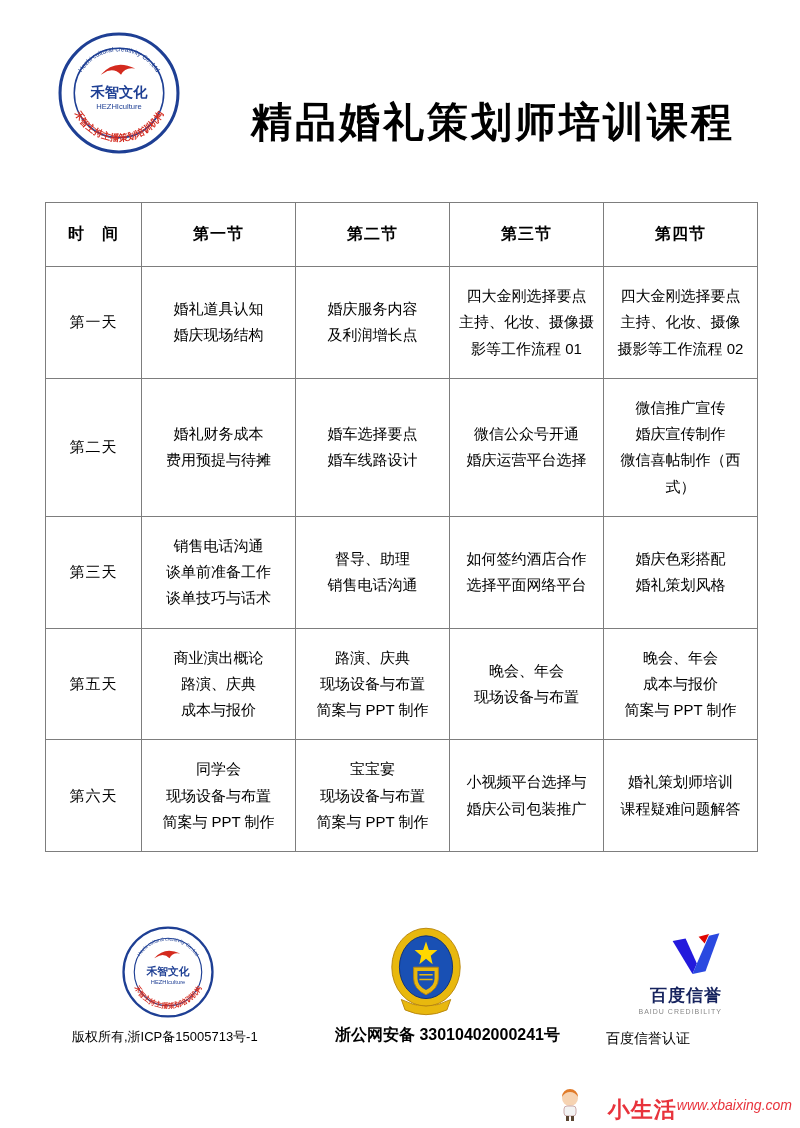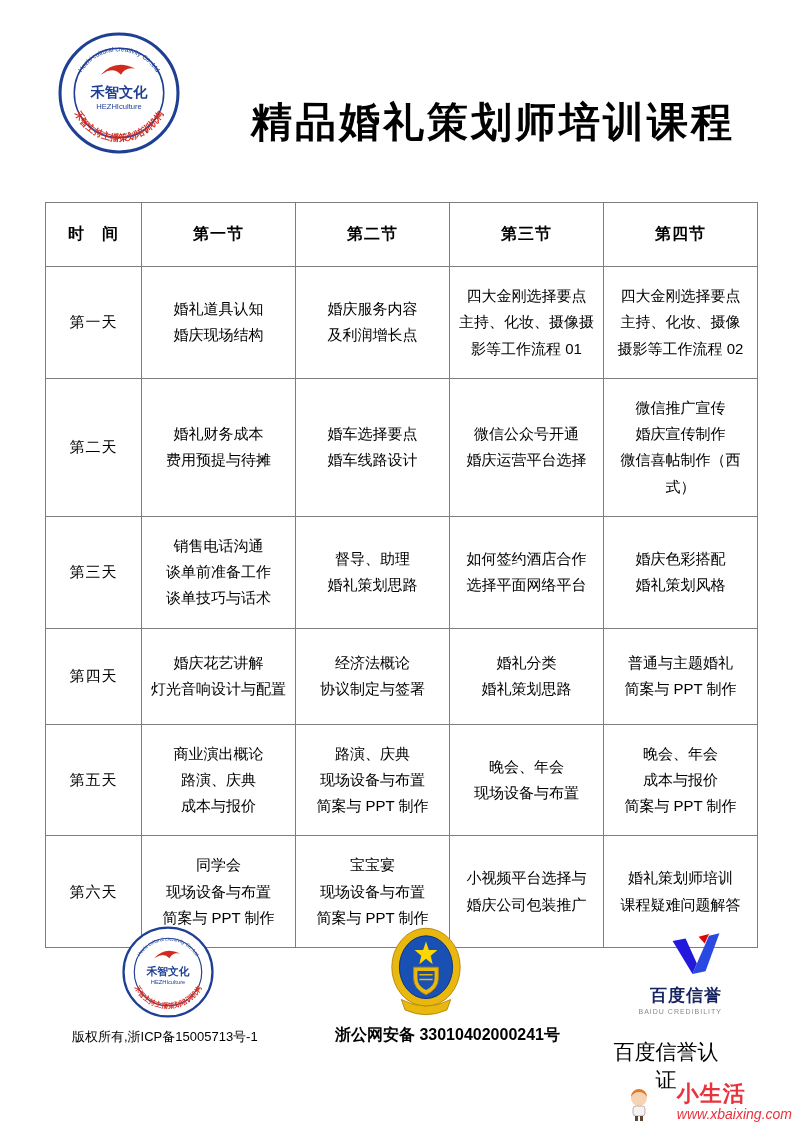--- a/index.html
+++ b/index.html
@@ -90,34 +90,34 @@
   }
   .police-text {
     position: absolute;
     left: 300px; top: 1025px;
     width: 260px; text-align: right;
     font-size: 16px; font-weight: bold; color: #000;
   }
   .baidu-cert {
     position: absolute;
     left: 606px; top: 1030px;
-    width: 120px; text-align: center;
-    font-size: 21px; color: #000; margin-top: 8px;
+    width: 120px; text-align: left;
+    font-size: 14px; color: #000;
   }
 
   
   .watermark {
     position: absolute;
     right: 8px; bottom: 6px;
     display: flex;
     align-items: flex-end;
     gap: 5px;
   }
   .wm-mascot { width: 26px; height: 34px; }
-  .wm-texts { display: flex; flex-direction: column; align-items: flex-start; line-height: 1.1; margin-left: 20px; }
+  .wm-texts { display: flex; align-items: flex-start; line-height: 1.1; margin-left: 20px; }
   .wm-name { color: #e8333c; font-size: 22px; font-weight: bold; letter-spacing: 1px; }
   .wm-url { color: #e8333c; font-size: 14px; font-style: italic; }
 </style>
 </head>
 <body>
 
 <div class="page">
 
   <div class="logo logo-header">
     <svg viewBox="0 0 120 120">
@@ -183,36 +183,25 @@
         <td>微信推广宣传
 婚庆宣传制作
 微信喜帖制作（西式）</td>
       </tr>
       <tr>
         <td class="day-cell">第三天</td>
         <td>销售电话沟通
 谈单前准备工作
 谈单技巧与话术</td>
         <td>督导、助理
-婚礼策划思路</td>
+销售电话沟通</td>
         <td>如何签约酒店合作
 选择平面网络平台</td>
         <td>婚庆色彩搭配
 婚礼策划风格</td>
-      </tr>
-      <tr>
-        <td class="day-cell">第四天</td>
-        <td>婚庆花艺讲解
-灯光音响设计与配置</td>
-        <td>经济法概论
-协议制定与签署</td>
-        <td>婚礼分类
-婚礼策划思路</td>
-        <td>普通与主题婚礼
-简案与 PPT 制作</td>
       </tr>
       <tr>
         <td class="day-cell">第五天</td>
         <td>商业演出概论
 路演、庆典
 成本与报价</td>
         <td>路演、庆典
 现场设备与布置
 简案与 PPT 制作</td>
         <td>晚会、年会

